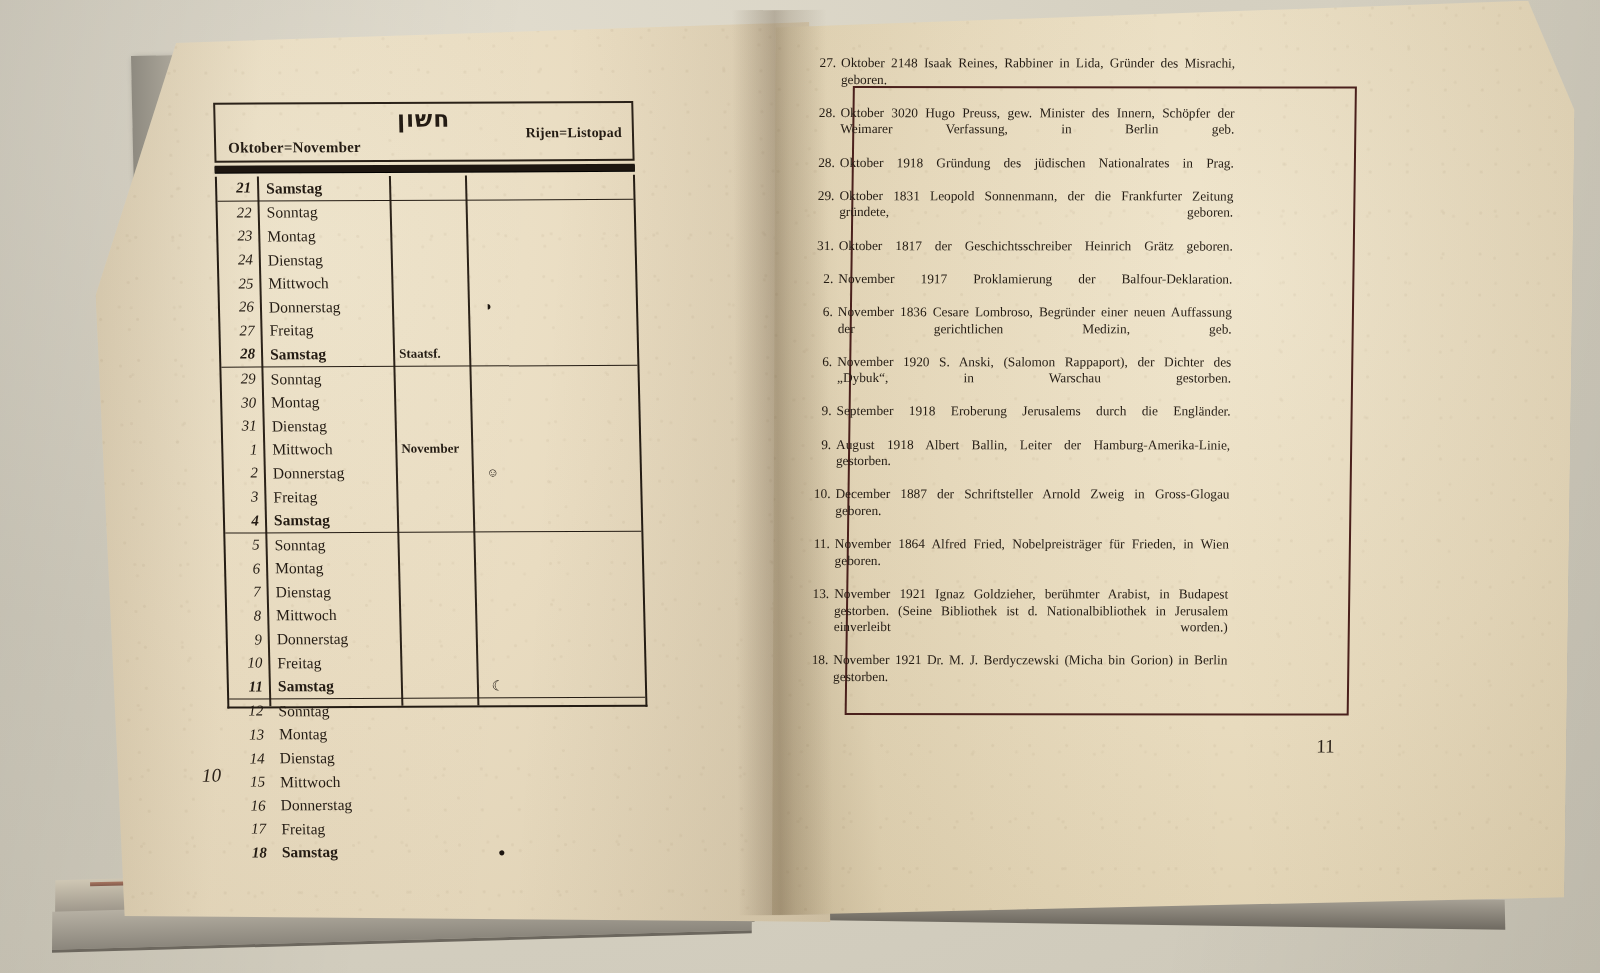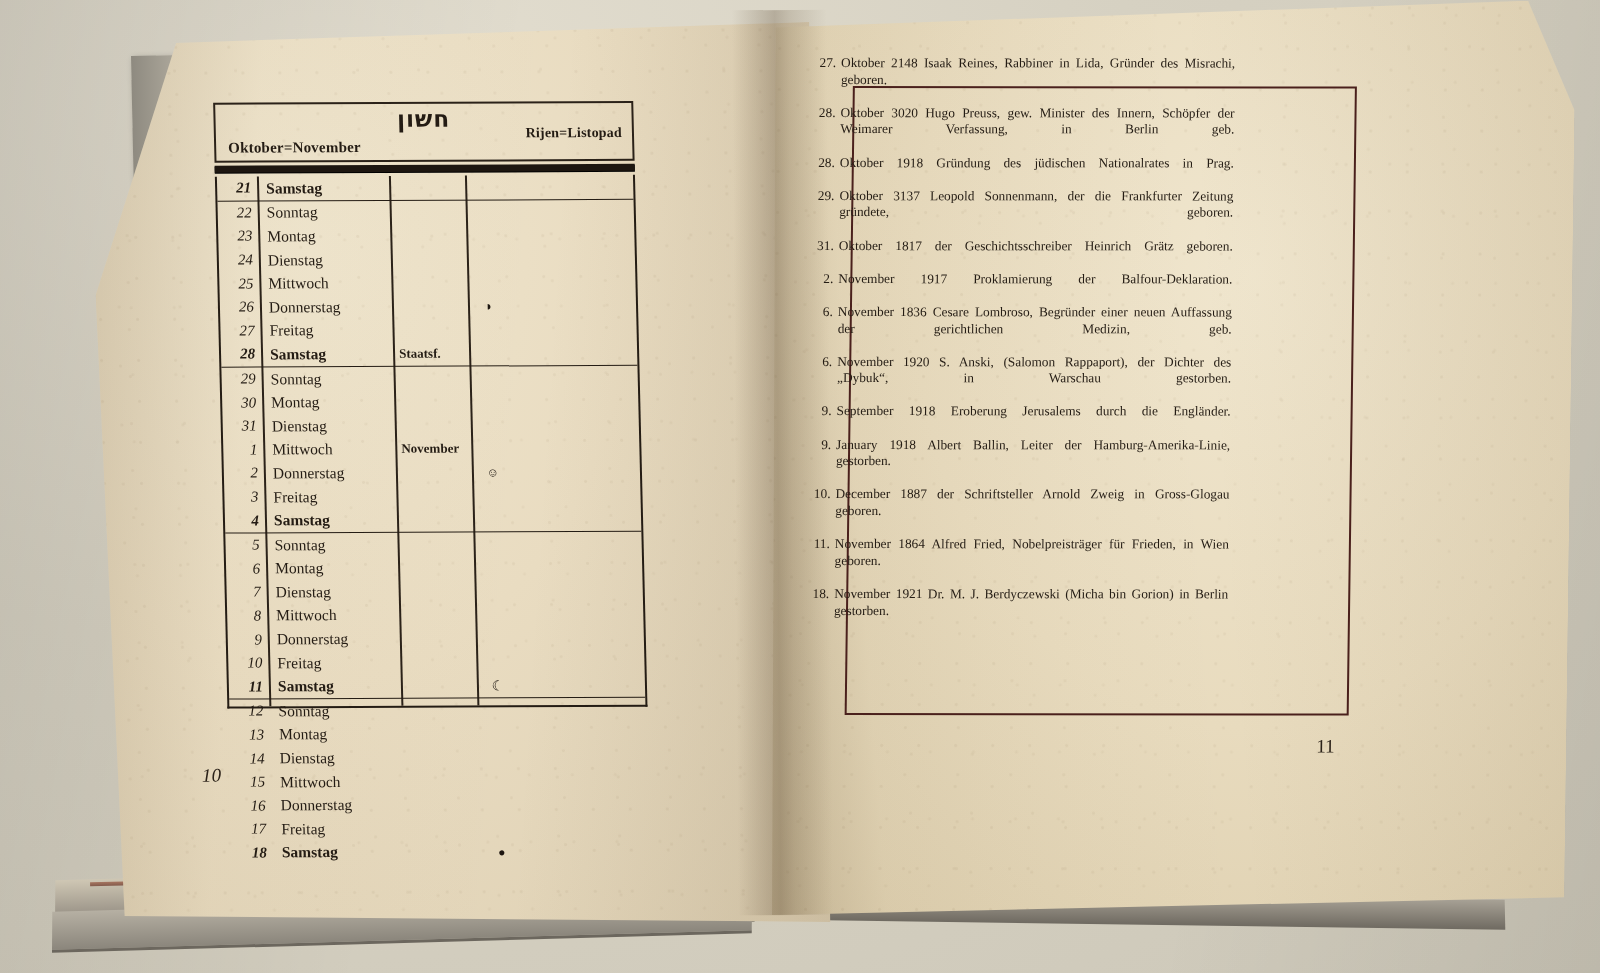--- a/index.html
+++ b/index.html
@@ -413,21 +413,21 @@
         <div class="entry">
           <span class="date">28.</span>
           <span class="txt">Oktober 3020 Hugo Preuss, gew. Minister des Innern, Schöpfer der Weimarer Verfassung, in Berlin geb.</span>
         </div>
         <div class="entry">
           <span class="date">28.</span>
           <span class="txt">Oktober 1918 Gründung des jüdischen Nationalrates in Prag.</span>
         </div>
         <div class="entry">
           <span class="date">29.</span>
-          <span class="txt">Oktober 3137 Leopold Sonnenmann, der die Frankfurter Zeitung gründete, geboren.</span>
+          <span class="txt">Oktober 1831 Leopold Sonnenmann, der die Frankfurter Zeitung gründete, geboren.</span>
         </div>
         <div class="entry">
           <span class="date">31.</span>
           <span class="txt">Oktober 1817 der Geschichtsschreiber Heinrich Grätz geboren.</span>
         </div>
         <div class="entry">
           <span class="date">2.</span>
           <span class="txt">November 1917 Proklamierung der Balfour-Deklaration.</span>
         </div>
         <div class="entry">
@@ -437,31 +437,35 @@
         <div class="entry">
           <span class="date">6.</span>
           <span class="txt">November 1920 S. Anski, (Salomon Rappaport), der Dichter des „Dybuk“, in Warschau gestorben.</span>
         </div>
         <div class="entry">
           <span class="date">9.</span>
           <span class="txt">September 1918 Eroberung Jerusalems durch die Engländer.</span>
         </div>
         <div class="entry">
           <span class="date">9.</span>
-          <span class="txt">January 1918 Albert Ballin, Leiter der Hamburg-Amerika-Linie, gestorben.</span>
+          <span class="txt">August 1918 Albert Ballin, Leiter der Hamburg-Amerika-Linie, gestorben.</span>
         </div>
         <div class="entry">
           <span class="date">10.</span>
           <span class="txt">December 1887 der Schriftsteller Arnold Zweig in Gross-Glogau geboren.</span>
         </div>
         <div class="entry">
           <span class="date">11.</span>
           <span class="txt">November 1864 Alfred Fried, Nobelpreisträger für Frieden, in Wien geboren.</span>
         </div>
         <div class="entry">
+          <span class="date">13.</span>
+          <span class="txt">November 1921 Ignaz Goldzieher, berühmter Arabist, in Budapest gestorben. (Seine Bibliothek ist d. Nationalbibliothek in Jerusalem einverleibt worden.)</span>
+        </div>
+        <div class="entry">
           <span class="date">18.</span>
           <span class="txt">November 1921 Dr. M. J. Berdyczewski (Micha bin Gorion) in Berlin gestorben.</span>
         </div>
       </div>
 
     <div id="page-no-right">11</div>
   </div>
 
   <div class="gutter"></div>
 </div>

